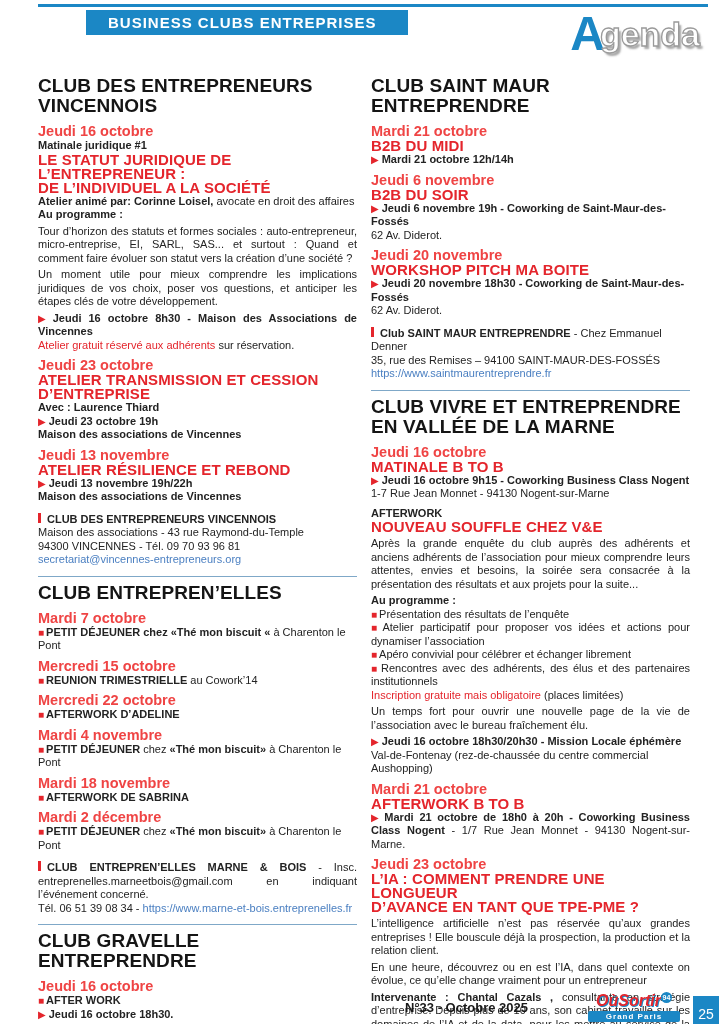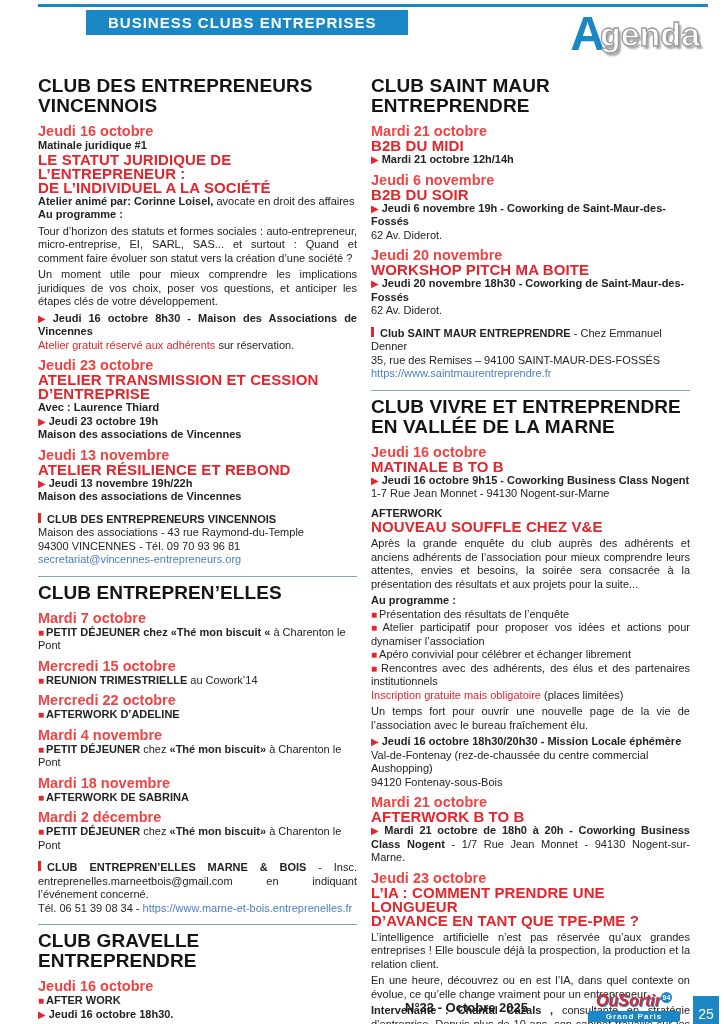--- a/index.html
+++ b/index.html
@@ -136,21 +136,20 @@
         <div class="ln t-p just"><span class="r-n">Après la grande enquête du club  auprès des adhérents et anciens adhérents de l’association pour mieux comprendre leurs attentes, envies et besoins, la soirée  sera consacrée à la présentation des  résultats et aux projets pour la suite...</span></div>
         <div class="ln t-b"><span class="r-n">Au programme :</span></div>
         <div class="ln t-bullet"><span class="bullet">■</span><span class="r-n">Présentation des résultats de l’enquête</span></div>
         <div class="ln t-bullet just"><span class="bullet">■</span><span class="r-n">Atelier participatif pour proposer vos idées et actions pour dynamiser l’association</span></div>
         <div class="ln t-bullet"><span class="bullet">■</span><span class="r-n">Apéro convivial pour célébrer et échanger librement</span></div>
         <div class="ln t-bullet just"><span class="bullet">■</span><span class="r-n">Rencontres avec des adhérents, des élus et des partenaires institutionnels</span></div>
         <div class="ln t-mix"><span class="r-r">Inscription gratuite mais obligatoire</span><span class="r-n"> (places limitées)</span></div>
         <div class="ln t-p just"><span class="r-n">Un temps fort pour ouvrir une nouvelle page de la vie de l’association avec le bureau fraîchement élu.</span></div>
         <div class="ln t-arrow"><span class="arrow">▶</span><span class="r-b">Jeudi 16 octobre 18h30/20h30 - Mission Locale éphémère</span></div>
         <div class="ln t-n"><span class="r-n">Val-de-Fontenay (rez-de-chaussée du centre commercial Aushopping)</span></div>
-        <div class="ln t-n"><span class="r-n">94120 Fontenay-sous-Bois</span></div>
         <div class="ln t-date"><span class="r-n">Mardi 21 octobre</span></div>
         <div class="ln t-red"><span class="r-n">AFTERWORK B TO B</span></div>
         <div class="ln t-arrow just"><span class="arrow">▶</span><span class="r-b">Mardi 21 octobre de 18h0 à 20h - Coworking Business Class Nogent</span><span class="r-n"> - 1/7 Rue Jean Monnet  - 94130 Nogent-sur-Marne.</span></div>
         <div class="ln t-date"><span class="r-n">Jeudi 23 octobre</span></div>
         <div class="ln t-red"><span class="r-n">L’IA : COMMENT PRENDRE UNE LONGUEUR</span></div>
         <div class="ln t-red"><span class="r-n">D’AVANCE EN TANT QUE TPE-PME ?</span></div>
         <div class="ln t-p just"><span class="r-n">L’intelligence artificielle n’est pas réservée qu’aux grandes entreprises ! Elle bouscule déjà la prospection, la production et la relation client.</span></div>
         <div class="ln t-p just"><span class="r-n">En une heure, découvrez ou en est l’IA, dans quel contexte on évolue, ce qu’elle change vraiment pour un entrepreneur</span></div>
         <div class="ln t-mix just"><span class="r-b">Intervenante : Chantal Cazals ,</span><span class="r-n"> consultante en stratégie d’entreprise. Depuis plus de 10 ans, son cabinet travaille sur les domaines de l’IA et de la data, pour les mettre au service de la stratégie de ses clients.</span></div>
       </div>

